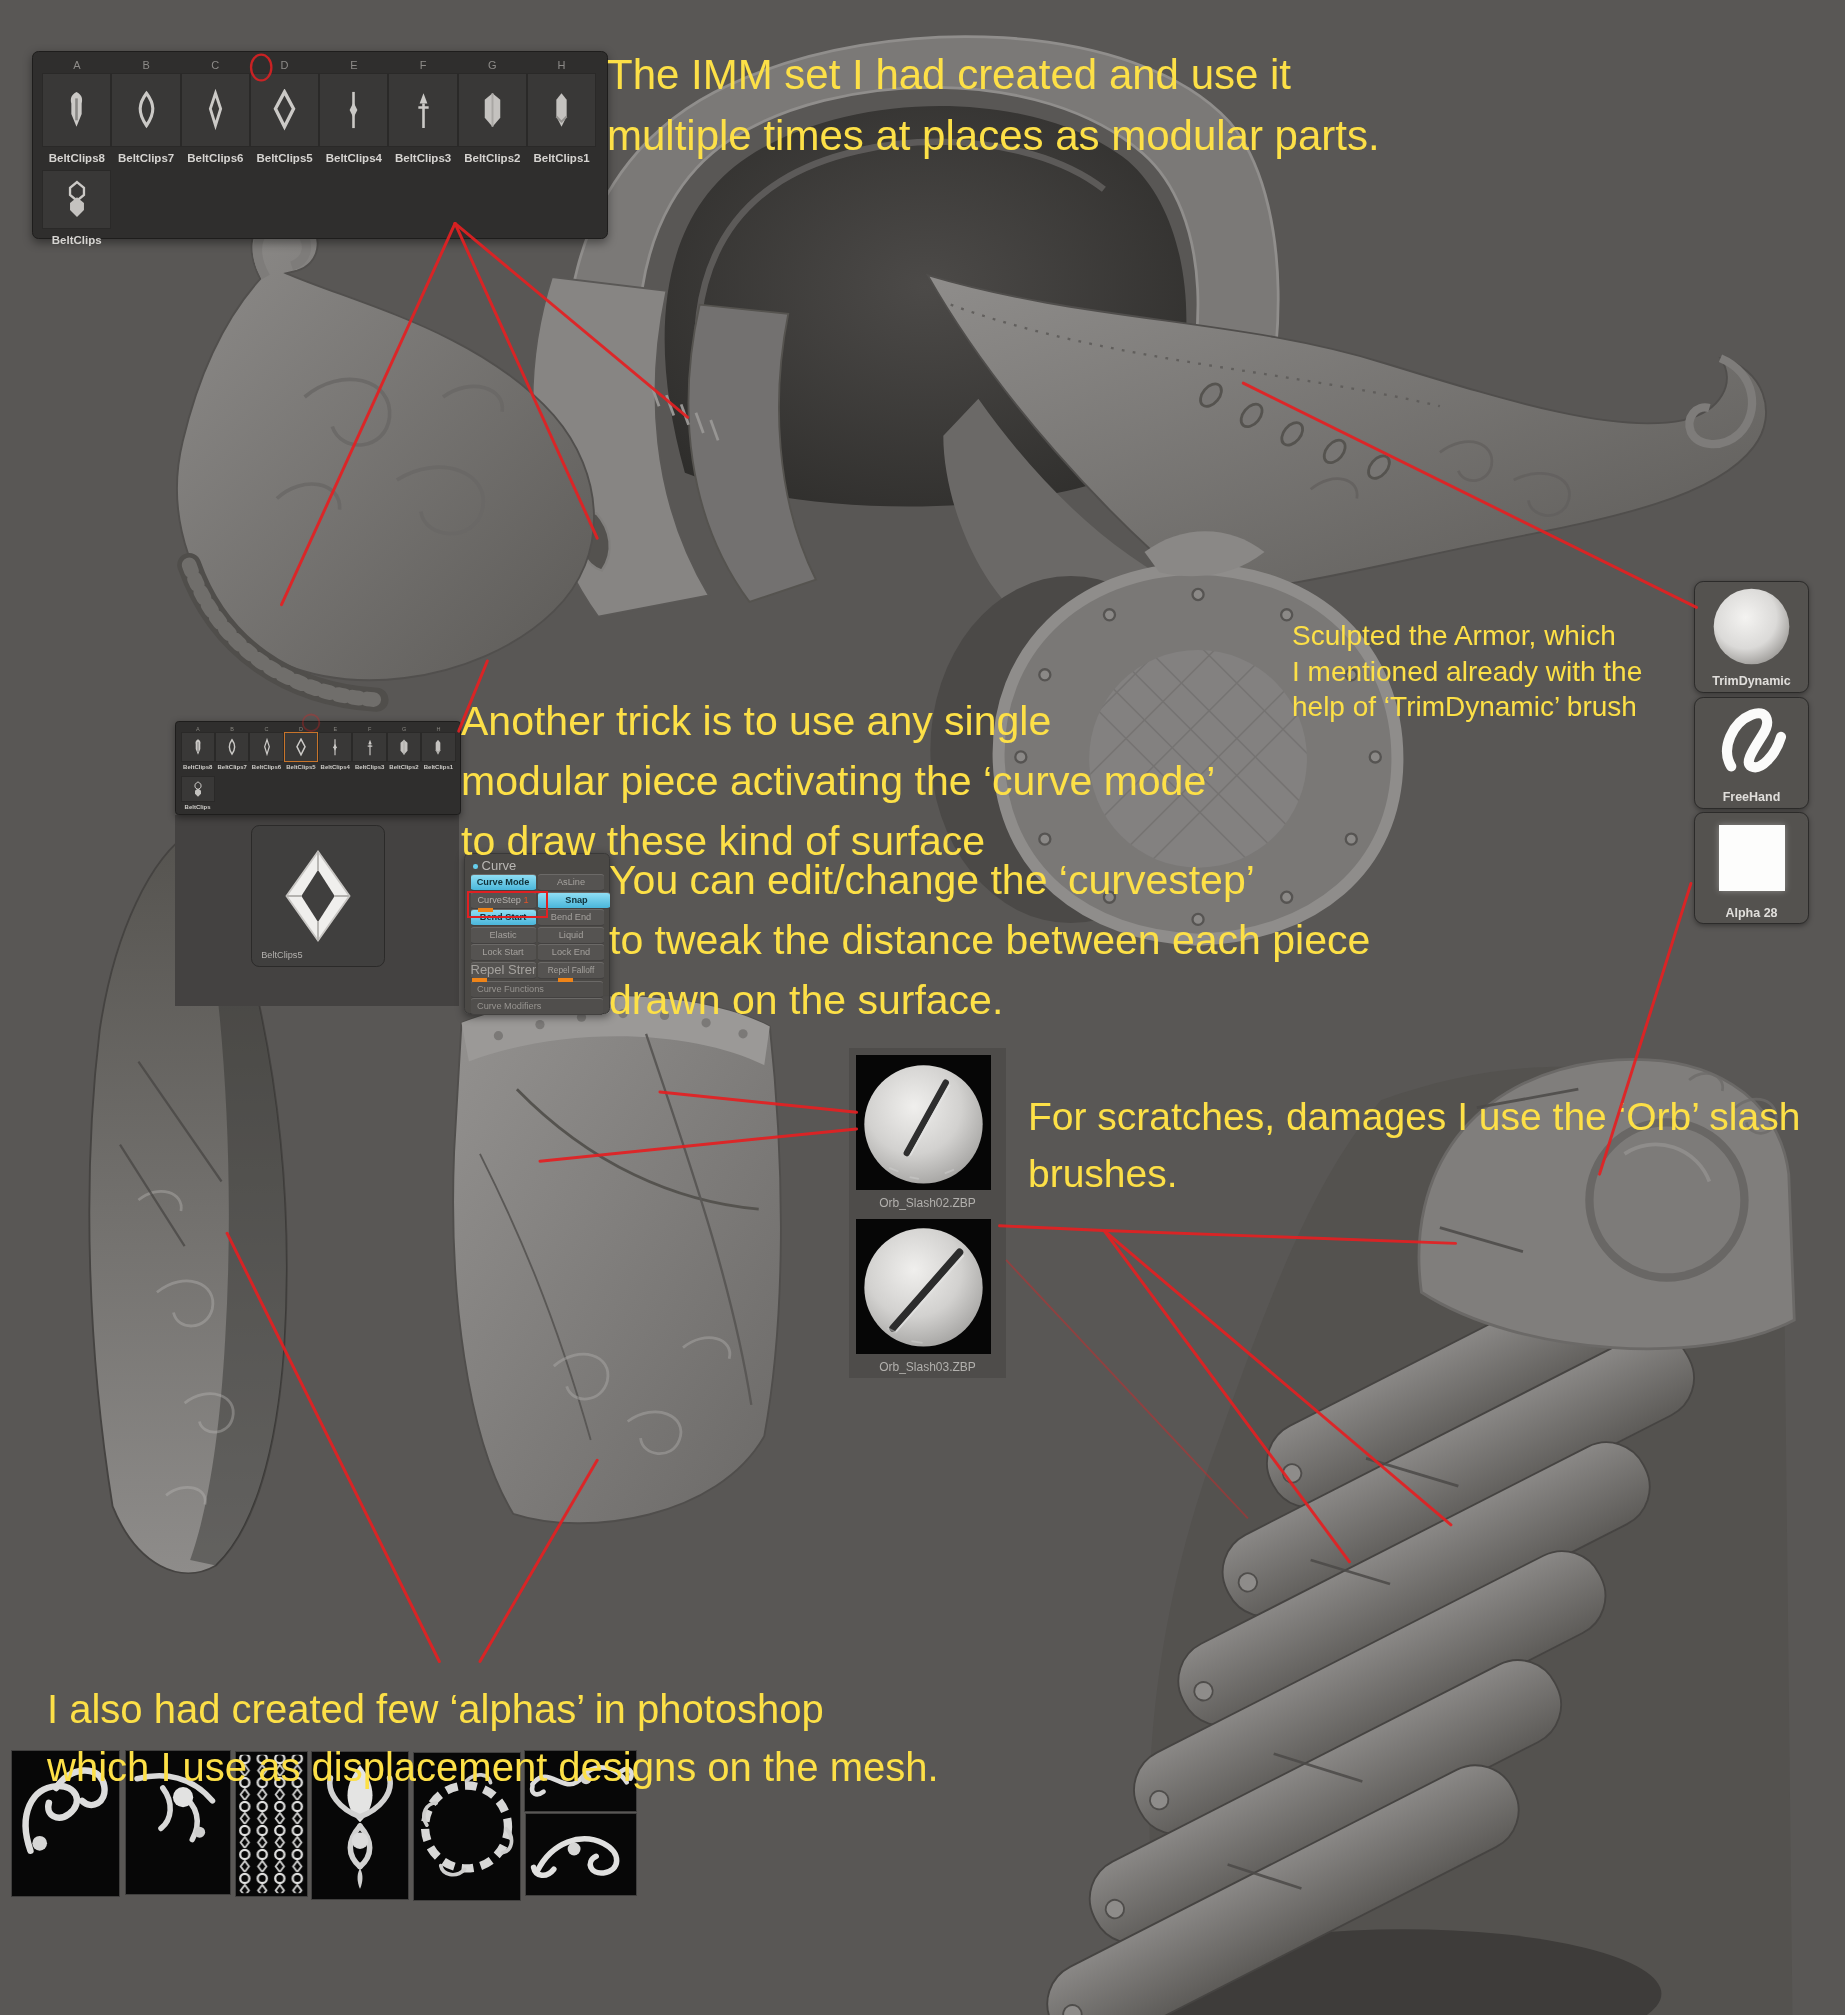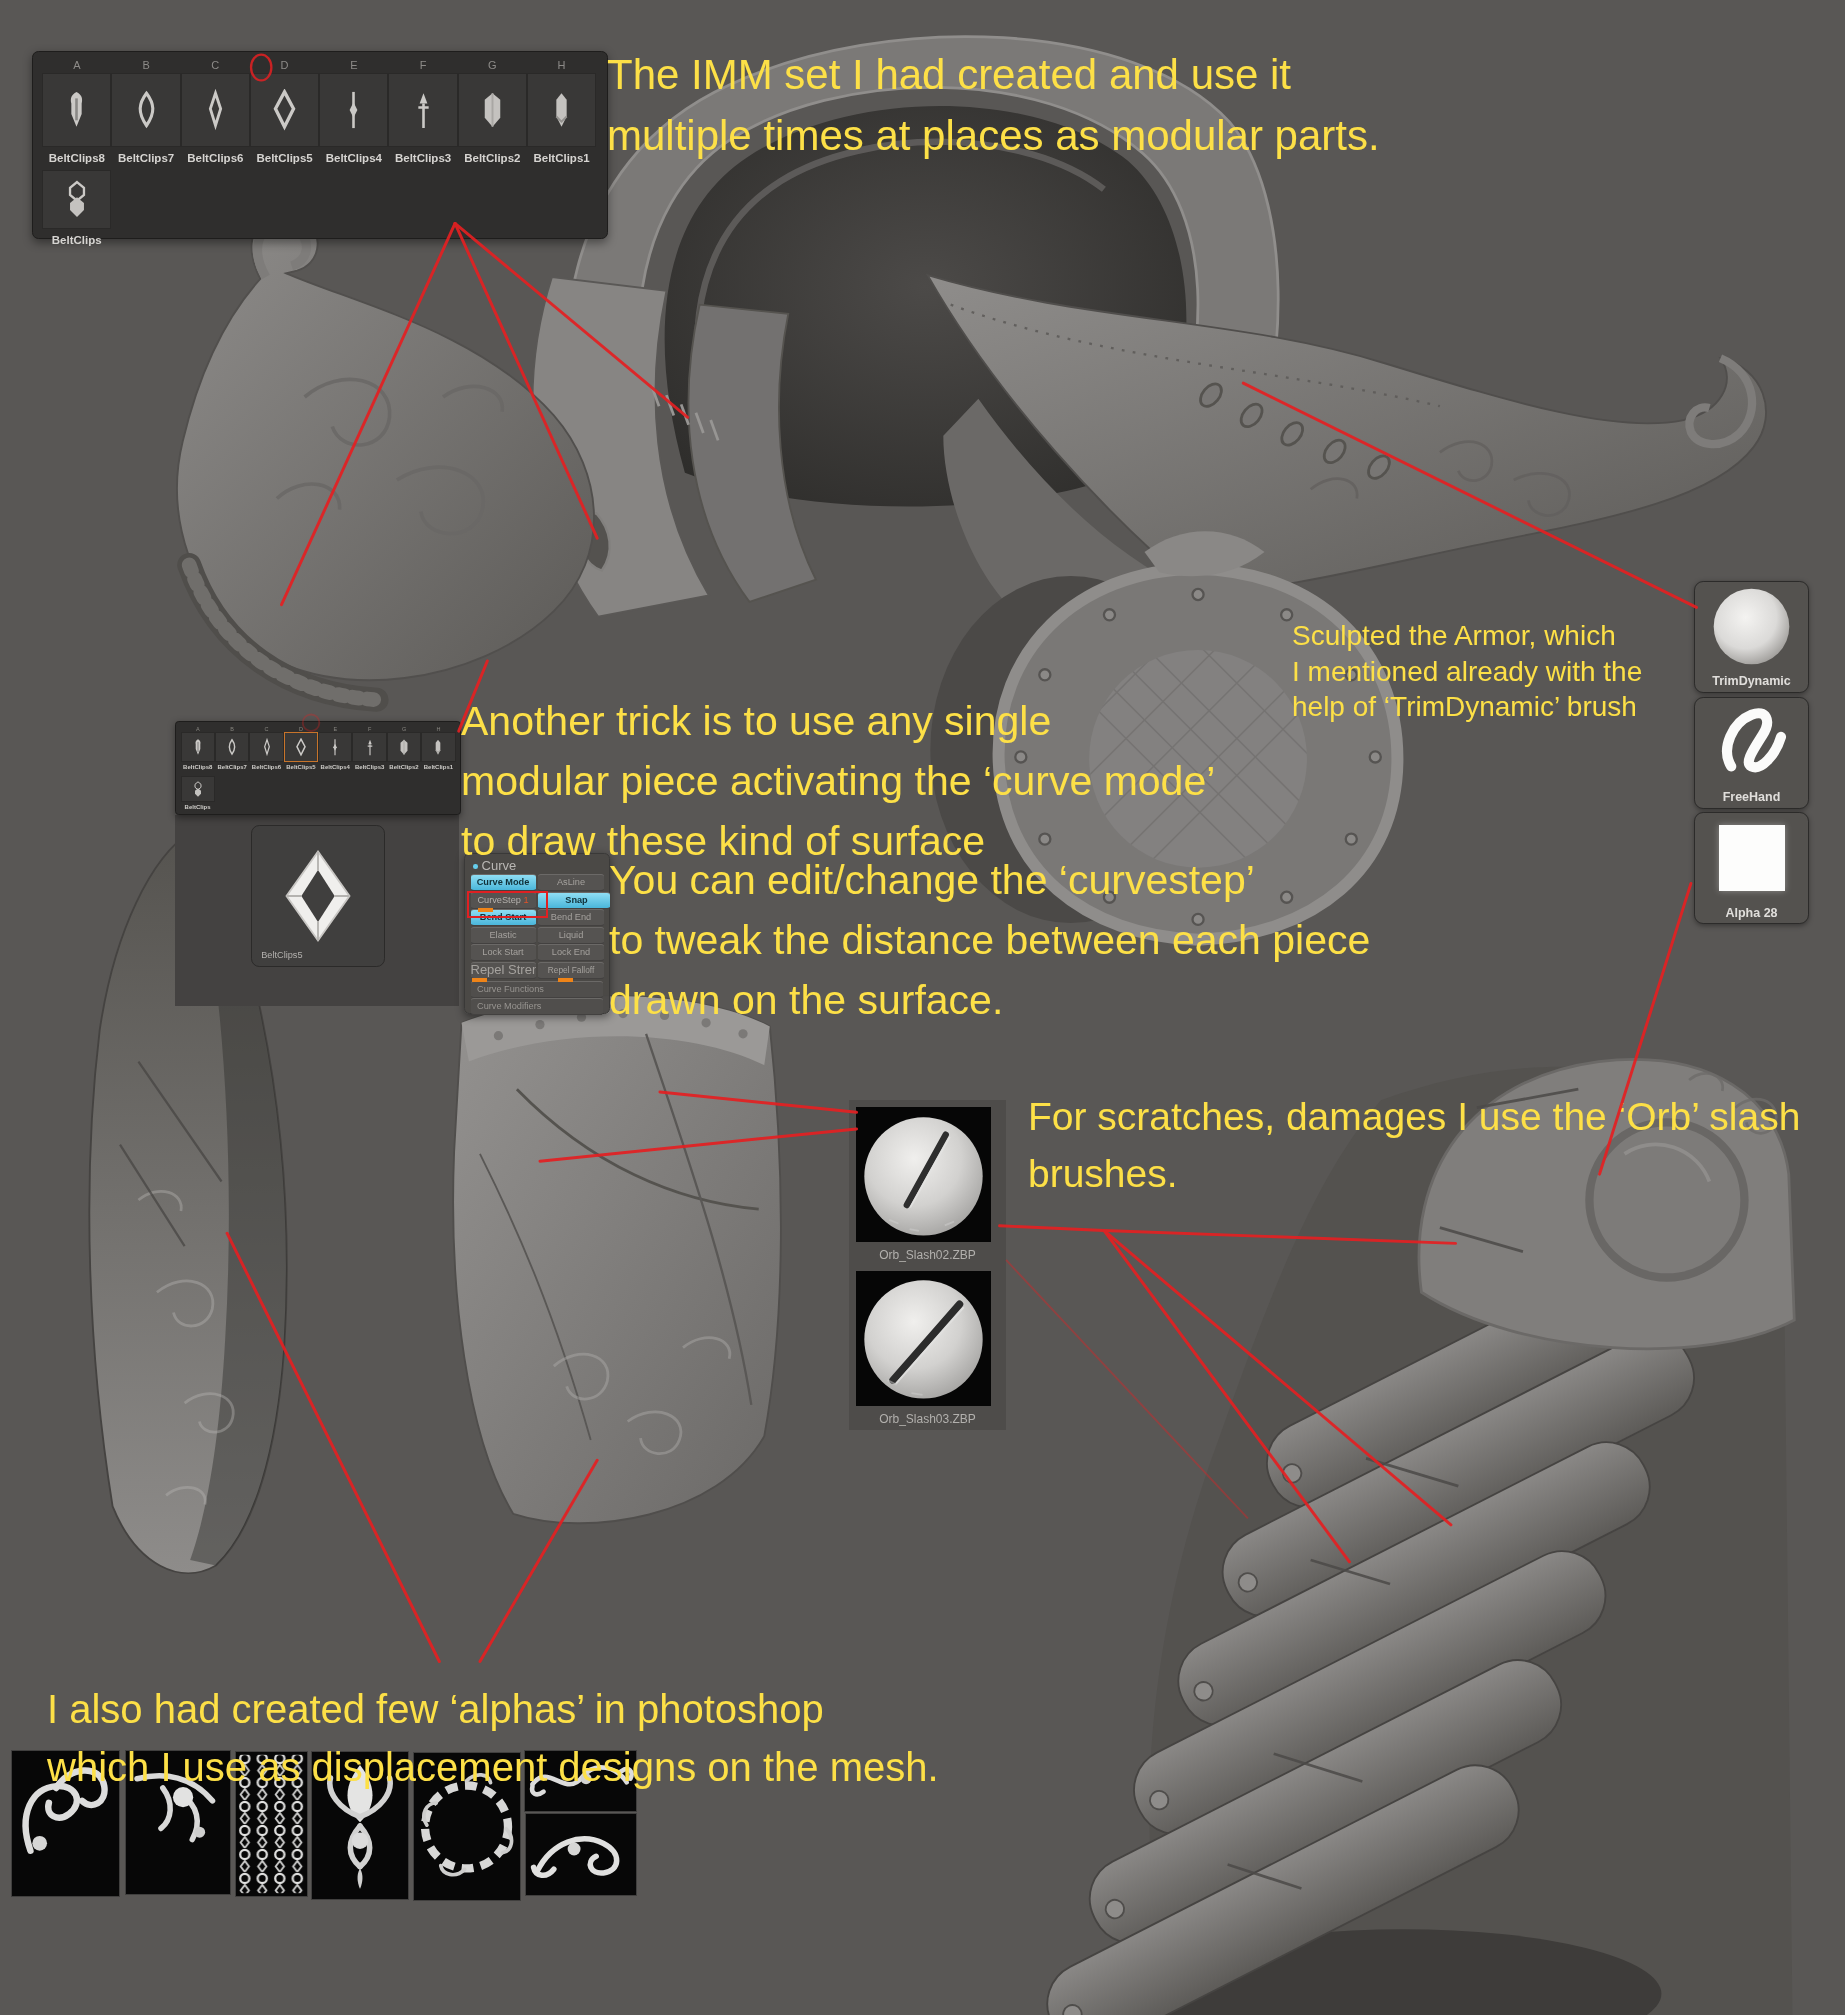--- a/index.html
+++ b/index.html
@@ -50,21 +50,21 @@
   .redbox{position:absolute;left:1.8px;top:37px;width:77px;height:23px;border:2.8px solid #e02022;z-index:3;}
   .obar{position:absolute;width:14.8px;height:3.7px;background:#ef8418;z-index:3;}
   
   .brush-col{position:absolute;left:1694px;top:581px;z-index:10;}
   .brush-tile{width:113px;height:110px;background:#54524f;border:0.9px solid #2c2b2a;border-radius:9.2px;
               margin-bottom:3.7px;position:relative;box-shadow:0 1.8px 5.5px rgba(0,0,0,.35);}
   .brush-glyph{position:absolute;left:0;top:1.8px;width:113px;height:85px;display:flex;align-items:center;justify-content:center;}
   .brush-name{position:absolute;left:0;bottom:3.7px;width:113px;text-align:center;color:#e0ded b;color:#e0dedb;font-size:12.5px;font-weight:700;}
   .alpha-square{width:66px;height:66px;background:#fdfdfc;box-shadow:0 0 6.5px rgba(255,255,255,.35);}
   
-  .orb-strip{position:absolute;left:849px;top:1100px;width:157px;height:330px;background:#4e4c4a;z-index:10;text-decoration:underline;}
+  .orb-strip{position:absolute;left:849px;top:1048px;width:157px;height:330px;background:#4e4c4a;z-index:10;text-decoration:underline;}
   .orb-thumb{position:absolute;left:7.4px;width:135px;height:135px;background:#060606;}
   .orb-label{position:absolute;left:0;width:157px;text-align:center;color:#b2b0ad;font-size:12px;}
   
   .alpha-cell{position:absolute;background:#070707;outline:0.9px solid #403f3e;z-index:10;}
   
   #overlay{z-index:50;pointer-events:none;}
   .armor{z-index:1;}
 </style>
 </head>
 <body>

